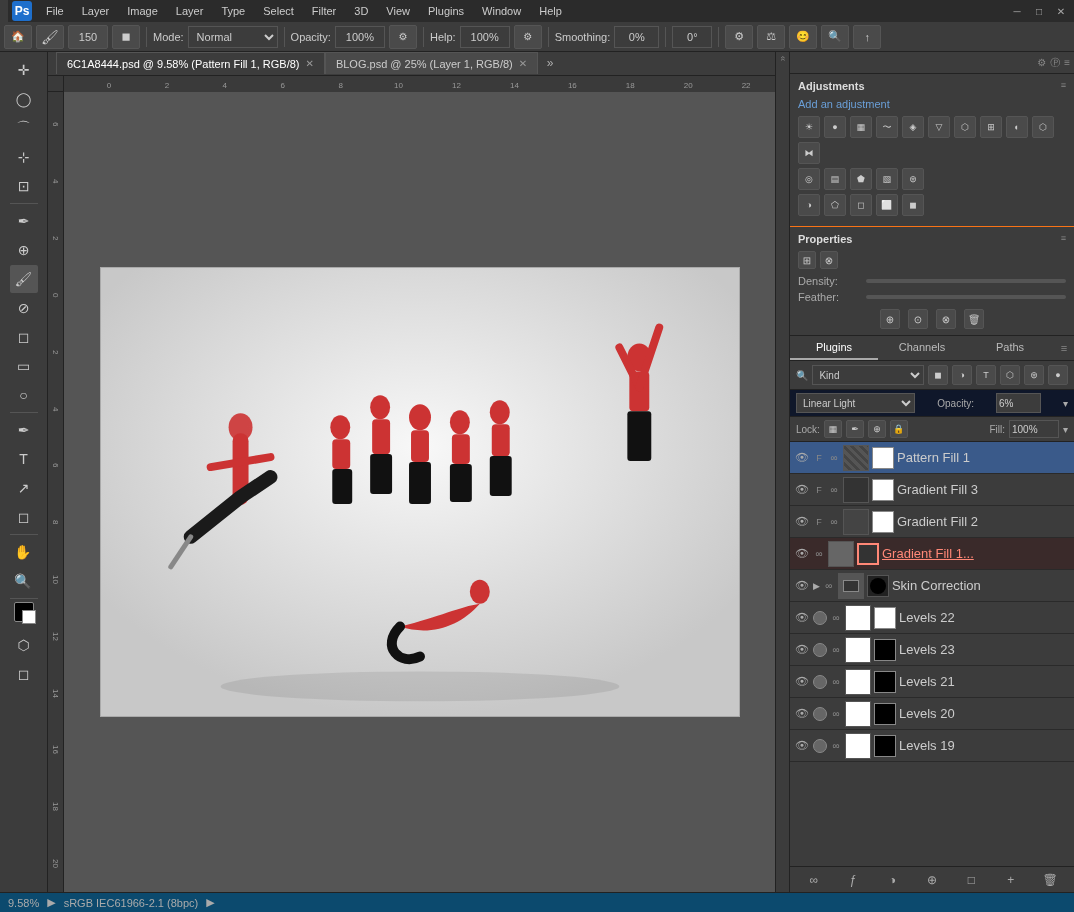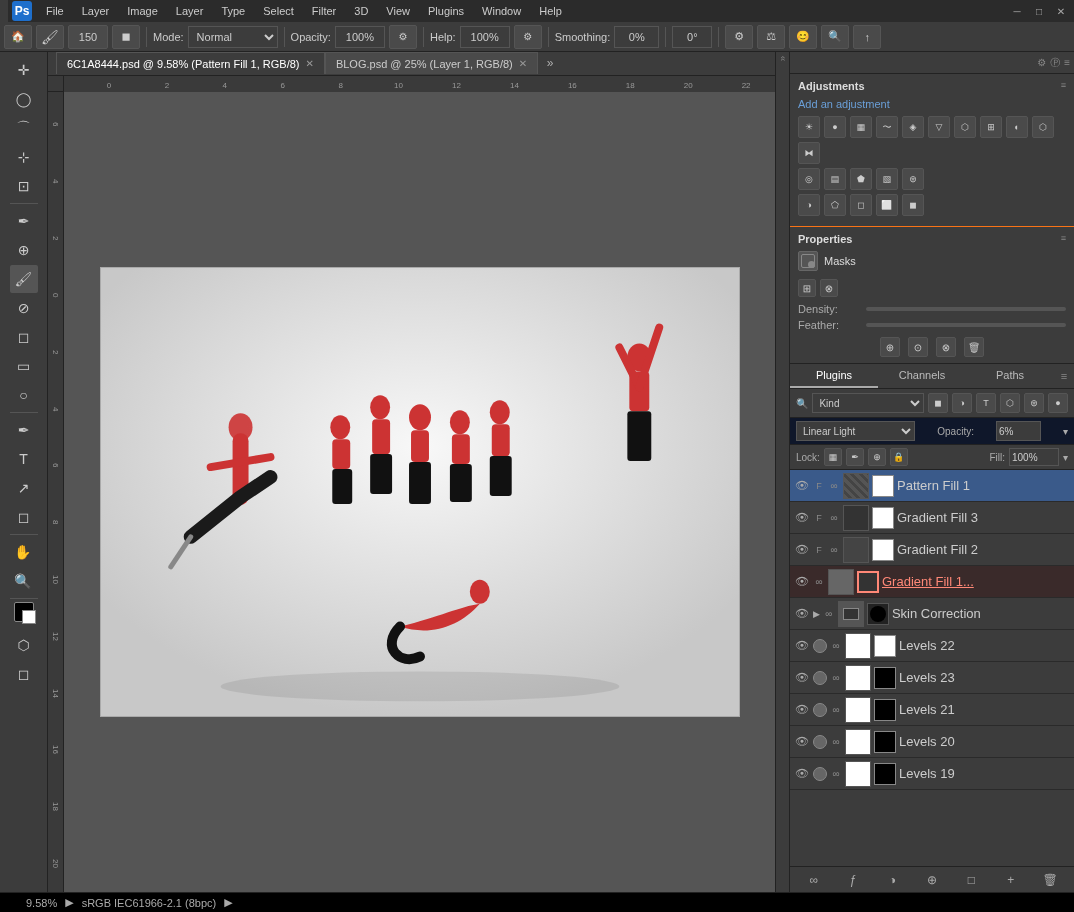--- a/index.html
+++ b/index.html
@@ -93,21 +93,21 @@
     .layer-link { width: 12px; height: 12px; display: flex; align-items: center; justify-content: center; color: #888; font-size: 10px; }
     .layer-thumb { width: 26px; height: 26px; background: #666; border: 1px solid #555; flex-shrink: 0; display: flex; align-items: center; justify-content: center; overflow: hidden; }
     .layer-mask-thumb { width: 22px; height: 22px; background: #fff; border: 1px solid #888; flex-shrink: 0; }
     .layer-mask-thumb.black { background: #000; }
     .layer-mask-thumb.dark { background: #2a2a2a; }
     .layer-name { flex: 1; font-size: 13px; color: #ccc; white-space: nowrap; overflow: hidden; text-overflow: ellipsis; }
     .layer-name.highlighted { color: #f87; text-decoration: underline; }
     .layer-expand { color: #aaa; font-size: 9px; cursor: pointer; }
 
     
-    #bottom-bar { height: 20px; background: #000000; border-top: 1px solid #222; display: flex; align-items: center; padding: 0 26px; gap: 8px; }
+    #bottom-bar { height: 20px; background: #0c4a6e; border-top: 1px solid #222; display: flex; align-items: center; padding: 0 8px; gap: 8px; }
     .bottom-stat { font-size: 11px; color: #aaa; }
     .bottom-arrow { cursor: pointer; color: #aaa; }
 
     
     #layer-bottom { height: 26px; background: #3c3c3c; border-top: 1px solid #222; display: flex; align-items: center; justify-content: space-around; padding: 0 4px; }
     .layer-bottom-btn { width: 22px; height: 20px; display: flex; align-items: center; justify-content: center; cursor: pointer; color: #aaa; font-size: 12px; }
 
     
     #canvas-image { width: 640px; height: 450px; background: #f0f0f0; display: flex; align-items: center; justify-content: center; overflow: hidden; border: 1px solid #aaa; }
     .canvas-bg { width: 100%; height: 100%; background: linear-gradient(135deg, #e8e8e8 0%, #f5f5f5 50%, #e0e0e0 100%); display: flex; align-items: center; justify-content: center; position: relative; }
@@ -376,28 +376,20 @@
         <div class="adj-icon">⬜</div>
         <div class="adj-icon">◼</div>
       </div>
     </div>
 
     <div id="prop-panel">
       <div class="panel-title">
         <span>Properties</span>
         <span class="panel-collapse">≡</span>
       </div>
-      <div class="prop-masks-row">
-        <div class="mask-icon">
-          <div style="width:14px;height:14px;background:#555;border:1px solid #888;border-radius:2px;position:relative;">
-            <div style="position:absolute;bottom:-1px;right:-1px;width:7px;height:7px;background:#888;border-radius:50%;"></div>
-          </div>
-        </div>
-        <span style="font-size:11px;color:#ddd;">Masks</span>
-      </div>
       <div style="display:flex; align-items:center; gap:4px; margin-bottom:6px;">
         <div class="mask-btn-sm">⊞</div>
         <div class="mask-btn-sm">⊗</div>
       </div>
       <div class="prop-row">
         <span class="prop-label">Density:</span>
         <div class="prop-slider" style="flex:1;"></div>
       </div>
       <div class="prop-row">
         <span class="prop-label">Feather:</span>

